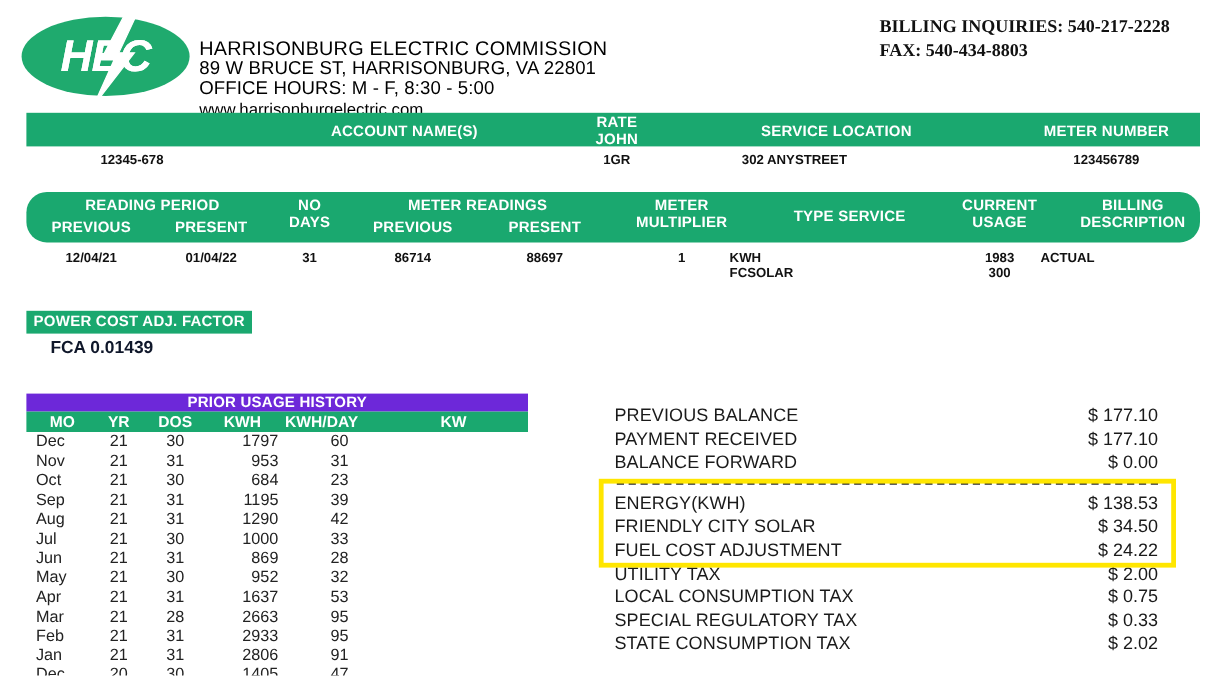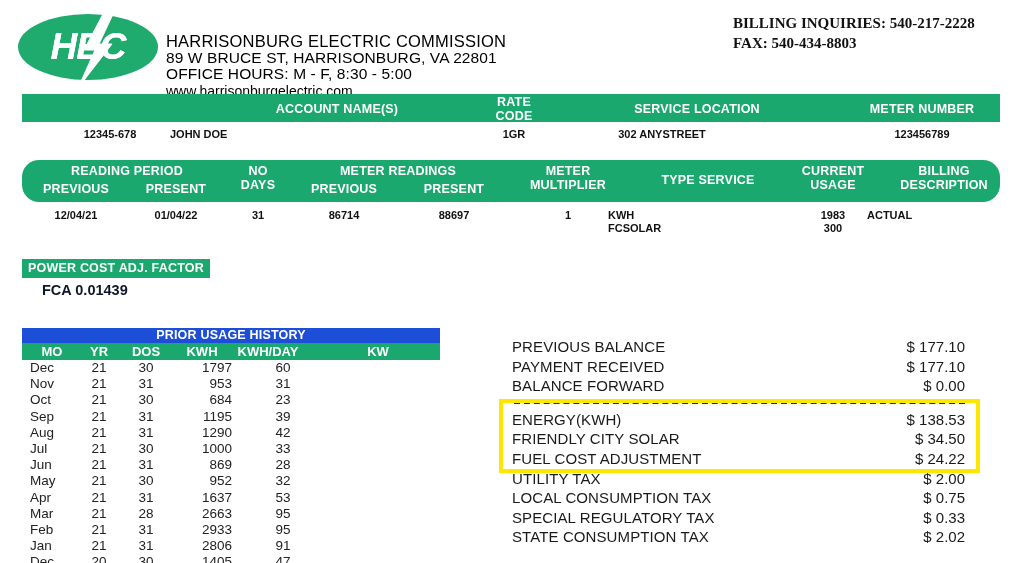--- a/index.html
+++ b/index.html
@@ -67,21 +67,21 @@
     letter-spacing:.2px;
   }
   #pcaf-value {
     position:absolute; left:42px; top:282px;
     font-weight:bold; font-size:14.5px; color:#0f172a;
   }
 
   
   #usage { position:absolute; left:22px; top:328px; width:418px; }
   #usage-title {
-    background:#1d4ed8; color:#fff; text-align:center;
+    background:#6d28d9; color:#fff; text-align:center;
     font-weight:bold; font-size:12.5px; height:15px; line-height:15px;
     letter-spacing:.2px;
   }
   #usage-subhead {
     background:#1aa86f; color:#fff; position:relative; height:17px;
   }
   #usage-subhead .uh {
     position:absolute; top:1px; font-weight:bold; font-size:13px; text-align:center;
   }
   .urow { position:relative; height:16.2px; }
@@ -133,28 +133,27 @@
     <div>BILLING INQUIRIES: 540-217-2228</div>
     <div>FAX: 540-434-8803</div>
   </div>
 </div>
 
 <div class="gtable" style="left:22px; top:94px; width:978px;">
   <div class="ghead" style="height:28px;">
     <div class="gcell" style="left:170px; top:9px; width:290px;">ACCOUNT NAME(S)</div>
     <div class="gcell" style="left:462px; top:2px; width:60px;">
       <div>RATE</div>
-      <div>CODE</div>
+      <div>JOHN</div>
     </div>
     <div class="gcell" style="left:540px; top:9px; width:270px;">SERVICE LOCATION</div>
     <div class="gcell" style="left:830px; top:9px; width:140px;">METER NUMBER</div>
   </div>
   <div class="grow" style="height:26px; padding-top:6px;">
     <div class="gcell" style="left:18px; width:140px;">12345-678</div>
-    <div class="gcell" style="left:148px; width:180px; text-align:left;">JOHN DOE</div>
     <div class="gcell" style="left:462px; width:60px;">1GR</div>
     <div class="gcell" style="left:540px; width:200px; text-align:center;">302 ANYSTREET</div>
     <div class="gcell" style="left:830px; width:140px;">123456789</div>
   </div>
 </div>
 
 <div class="gtable" style="left:22px; top:160px; width:978px;">
   <div class="ghead" style="height:42px;border-radius:17px;">
     <div class="gcell" style="left:10px; top:5px; width:190px;">READING PERIOD</div>
     <div class="gcell" style="left:6px; top:23px; width:96px;">PREVIOUS</div>

